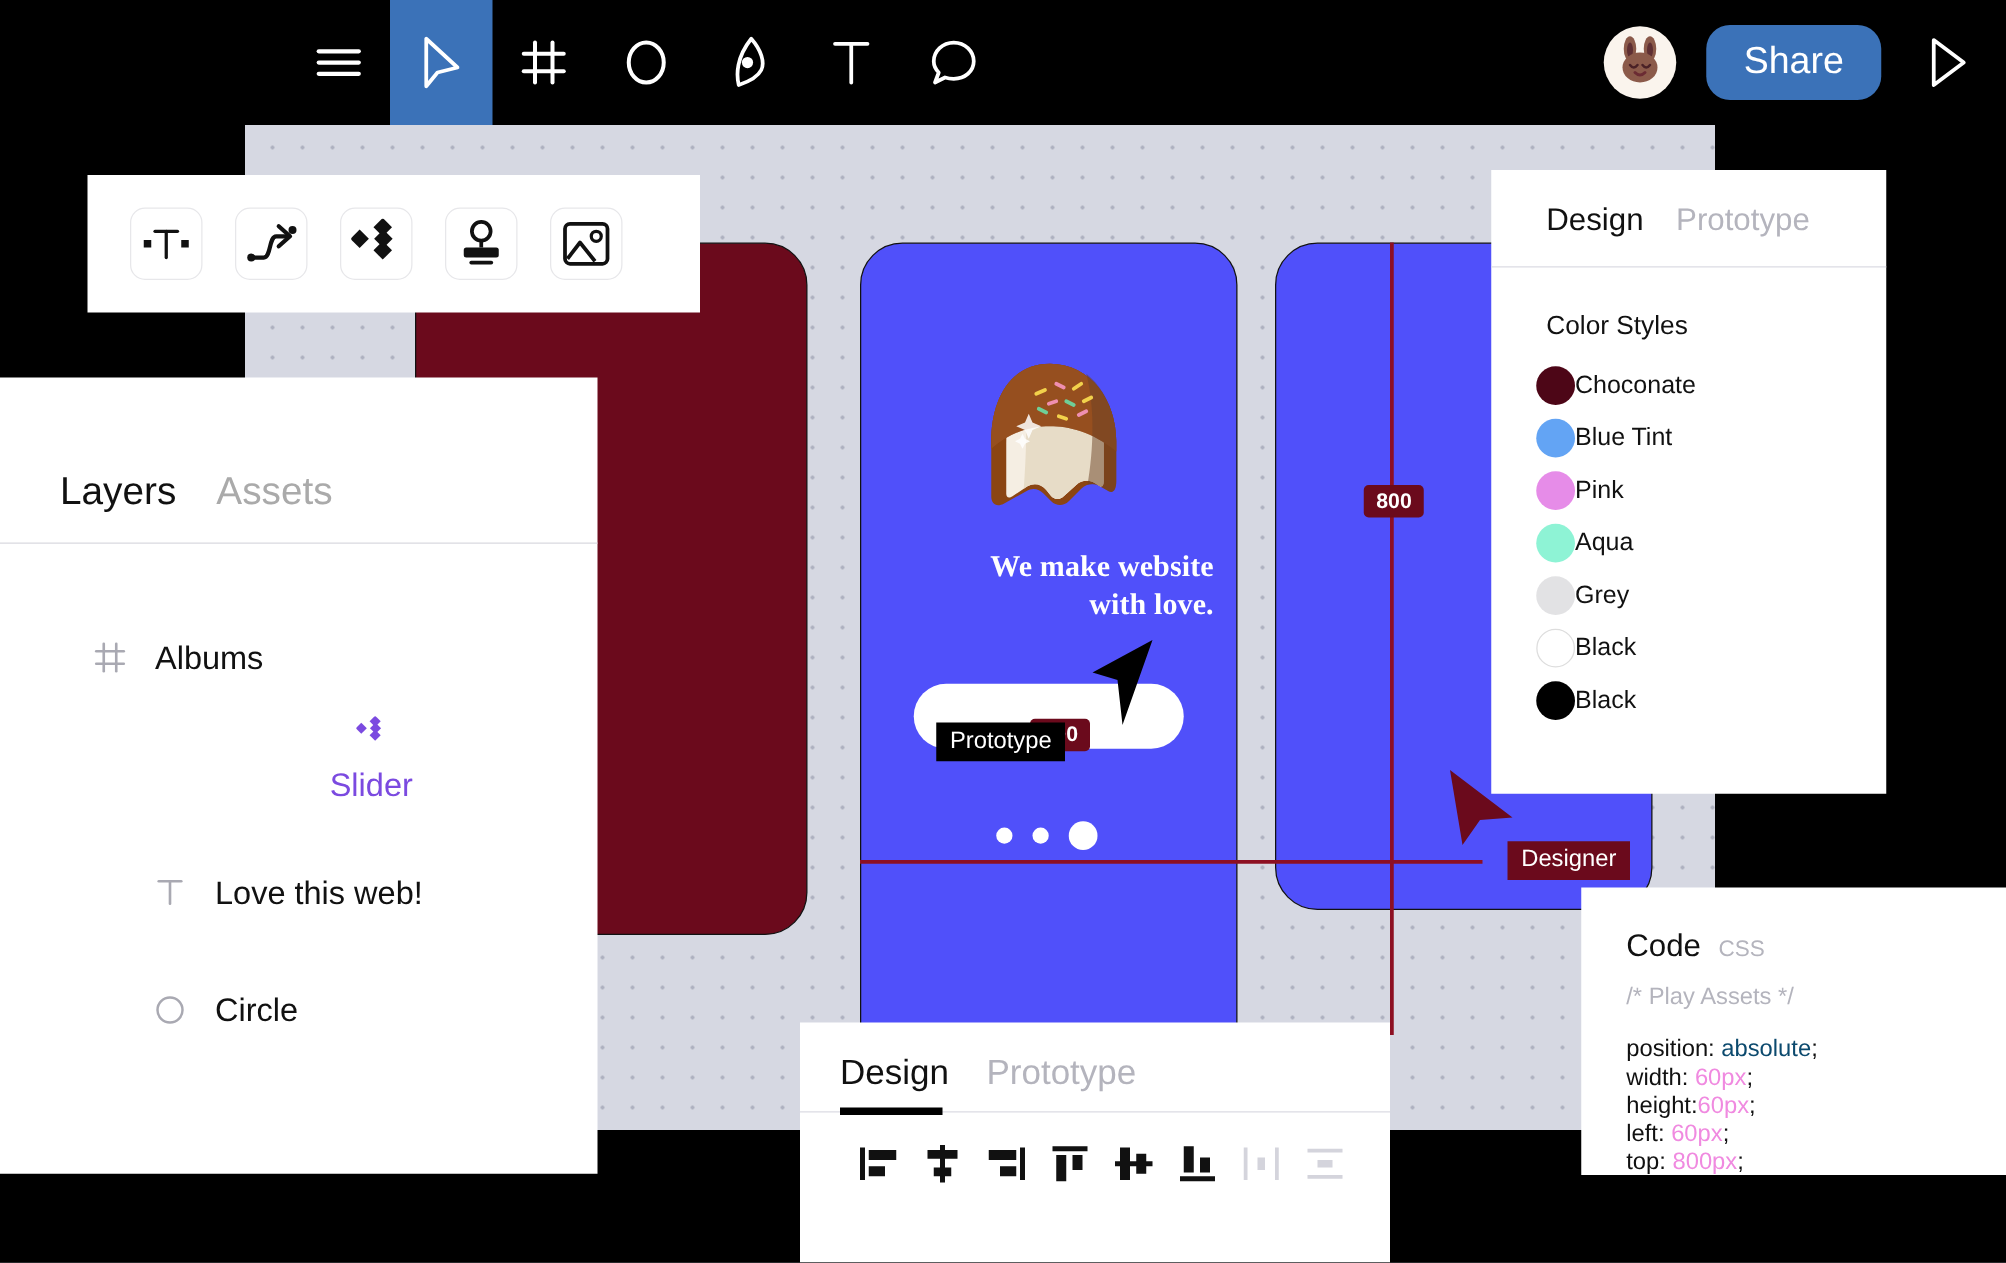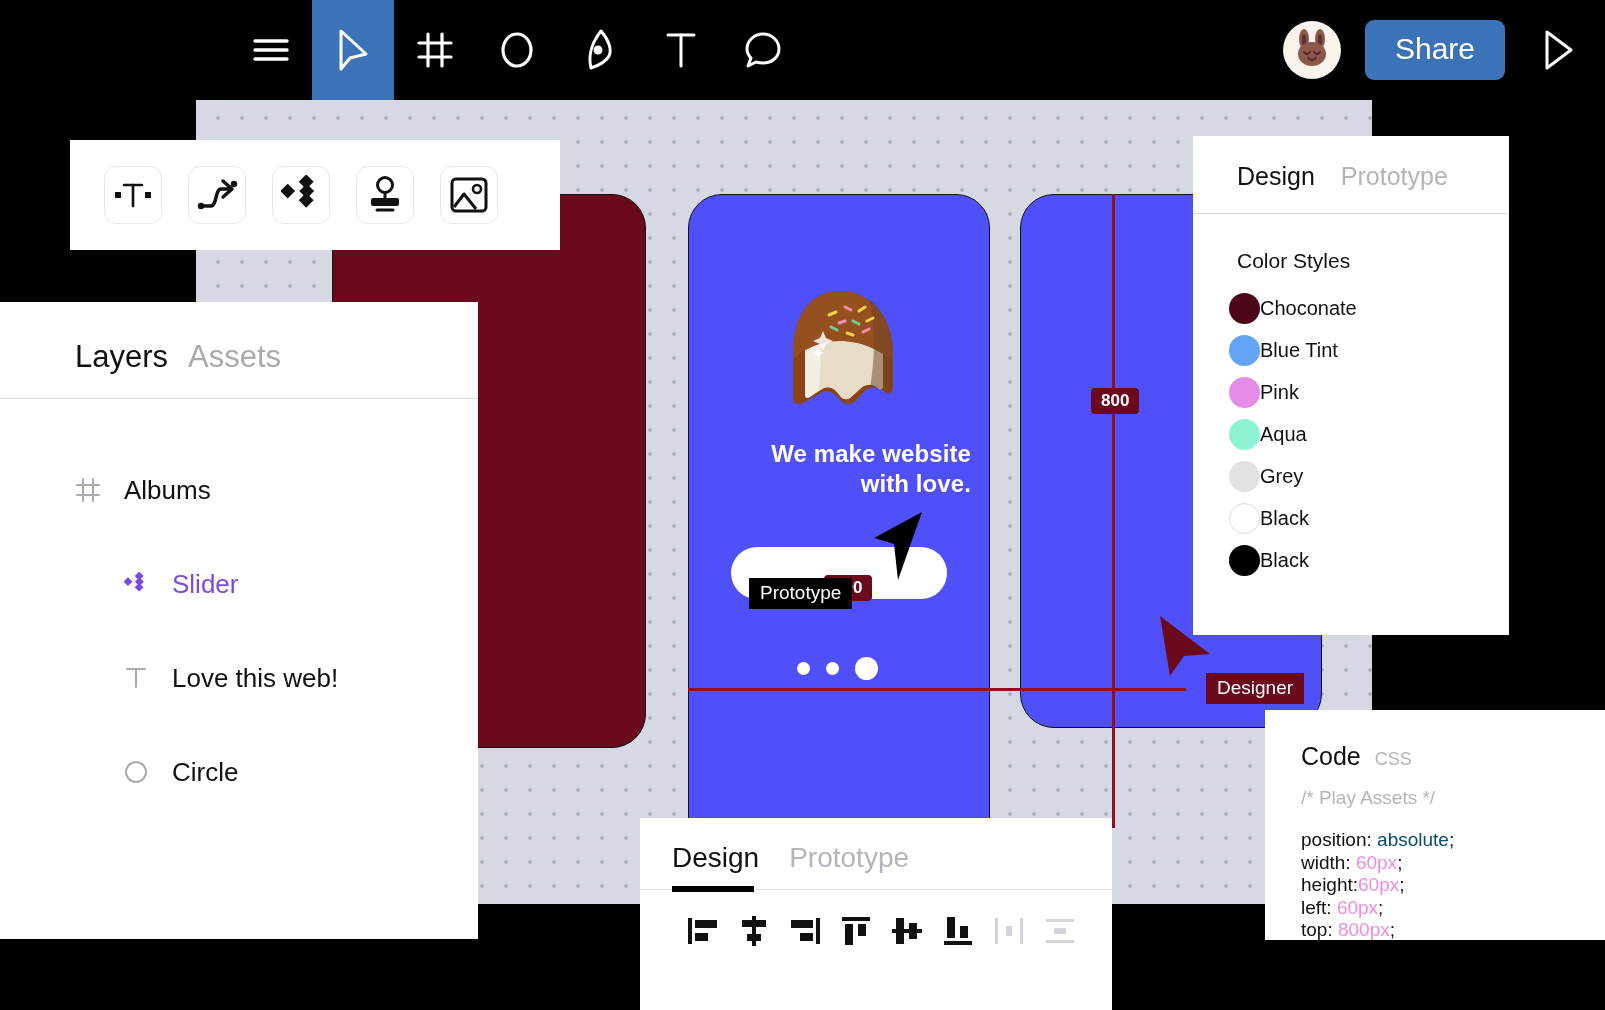--- a/index.html
+++ b/index.html
@@ -27,20 +27,21 @@
   .frame-left {
     left: 136px; top: 98px; width: 314px; height: 554px;
     background: #6b0a1c;
     border-radius: 34px;
   }
   .frame-mid {
     left: 492px; top: 98px; width: 302px; height: 690px;
     background: #5050fa;
     border-radius: 34px;
     overflow: hidden;
+    font-family: Liberation Serif, serif;
   }
   .frame-right {
     left: 824px; top: 98px; width: 302px; height: 534px;
     background: #5050fa;
     border-radius: 34px;
     overflow: hidden;
   }
 
   
   .dessert { position: absolute; left: 92px; top: 90px; width: 118px; height: 126px; }
@@ -89,21 +90,21 @@
   .tool { width: 82px; height: 100px; display: flex; align-items: center; justify-content: center; }
   .tool.active { background: #3b72b8; }
   .tool svg { display: block; }
   .topbar-spacer { flex: 1; }
   .avatar {
     width: 58px; height: 58px; border-radius: 50%; background: #faf4ed;
     display: flex; align-items: center; justify-content: center; overflow: hidden;
     margin-right: 24px;
   }
   .share-btn {
-    background: #3b72b8; color: #fff; border: none; border-radius: 9px;
+    background: #3b72b8; color: #fff; border: none; border-radius: 19px;
     font-size: 30px; font-family: "Liberation Sans", sans-serif;
     padding: 12px 30px 14px; margin-right: 18px; cursor: pointer;
   }
   .present { width: 70px; height: 100px; display: flex; align-items: center; justify-content: center; margin-right: 12px; }
 
   
   .panel { position: absolute; background: #fff; }
 
   
   .insert-bar {
@@ -112,29 +113,29 @@
   }
   .ibtn {
     width: 58px; height: 58px; border: 1px solid #e7e7ea; border-radius: 12px;
     display: flex; align-items: center; justify-content: center; background: #fff;
   }
 
   
   .layers {
     left: 0; top: 302px; width: 478px; height: 637px;
   }
-  .tabs { display: flex; align-items: flex-end; gap: 20px; padding: 50px 0 0 75px; height: 97px; border-bottom: 1px solid #d9d9e0; }
+  .tabs { display: flex; align-items: flex-end; gap: 32px; padding: 50px 0 0 48px; height: 133px; border-bottom: 1px solid #d9d9e0; }
   .tab { font-size: 31px; color: #aaa; line-height: 1; padding-bottom: 26px; }
   .tab.active { color: #111; }
   .layer-list { padding-top: 44px; }
   .layer-row { display: flex; align-items: center; height: 94px; gap: 16px; }
   .layer-ico { width: 40px; display: flex; justify-content: center; align-items: center; }
   .layer-label { font-size: 26px; color: #111; }
   .layer-row.lv0 { padding-left: 68px; }
-  .layer-row.lv1 { padding-left: 116px; }
+  .layer-row.lv1 { padding-left: 116px; flex-direction: column; }
   .layer-row.lv2 { padding-left: 116px; }
   .layer-row.sel .layer-label { color: #7b4ae0; }
 
   
   .design-panel {
     left: 1193px; top: 136px; width: 316px; height: 499px;
   }
   .dp-tabs { display: flex; gap: 26px; padding: 28px 0 0 44px; height: 78px; border-bottom: 1px solid #dcdce3; }
   .dp-tab { font-size: 25px; color: #b4b4bd; line-height: 1; }
   .dp-tab.active { color: #111; }

